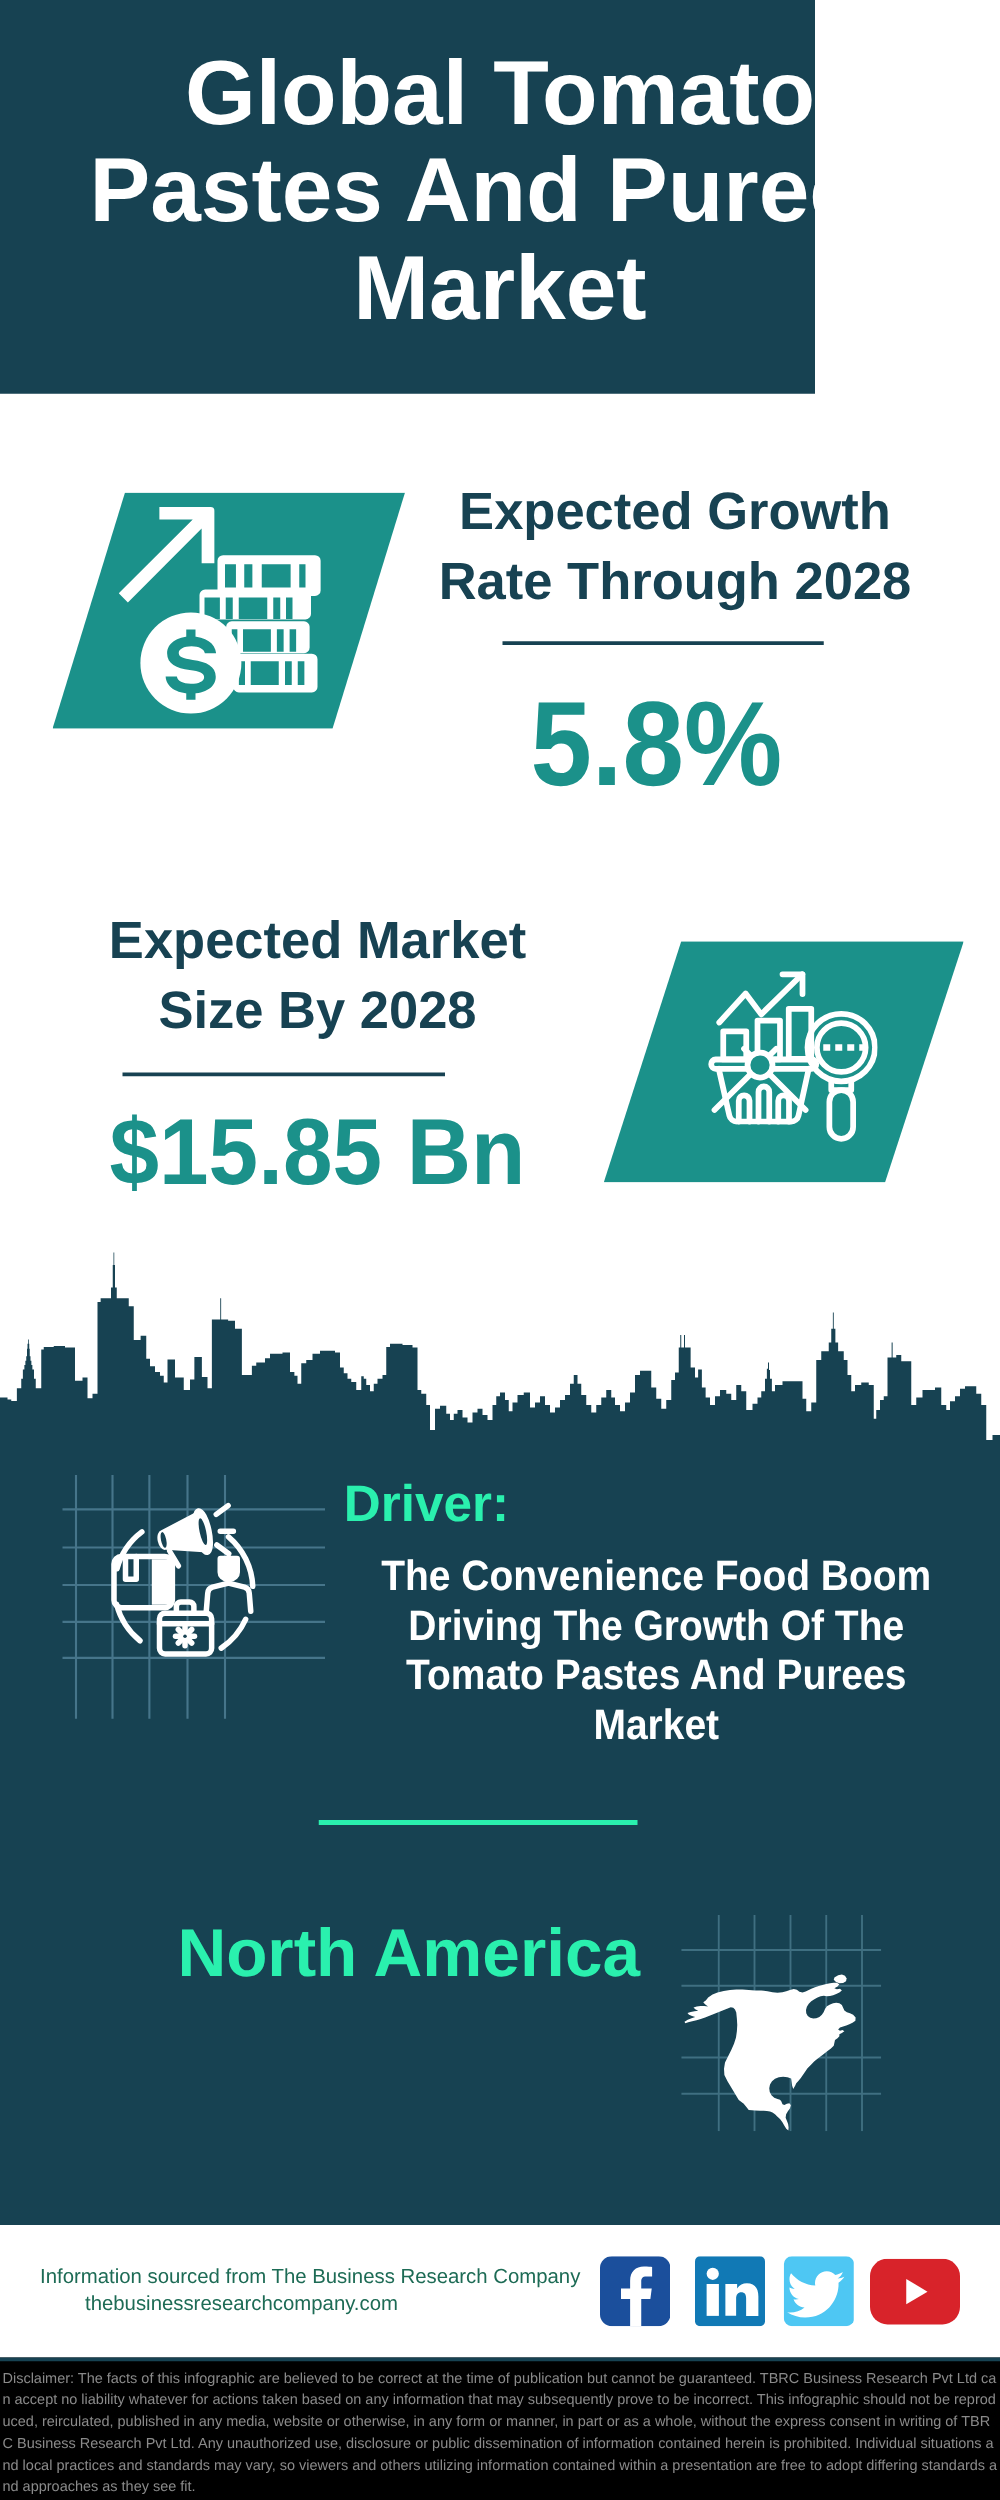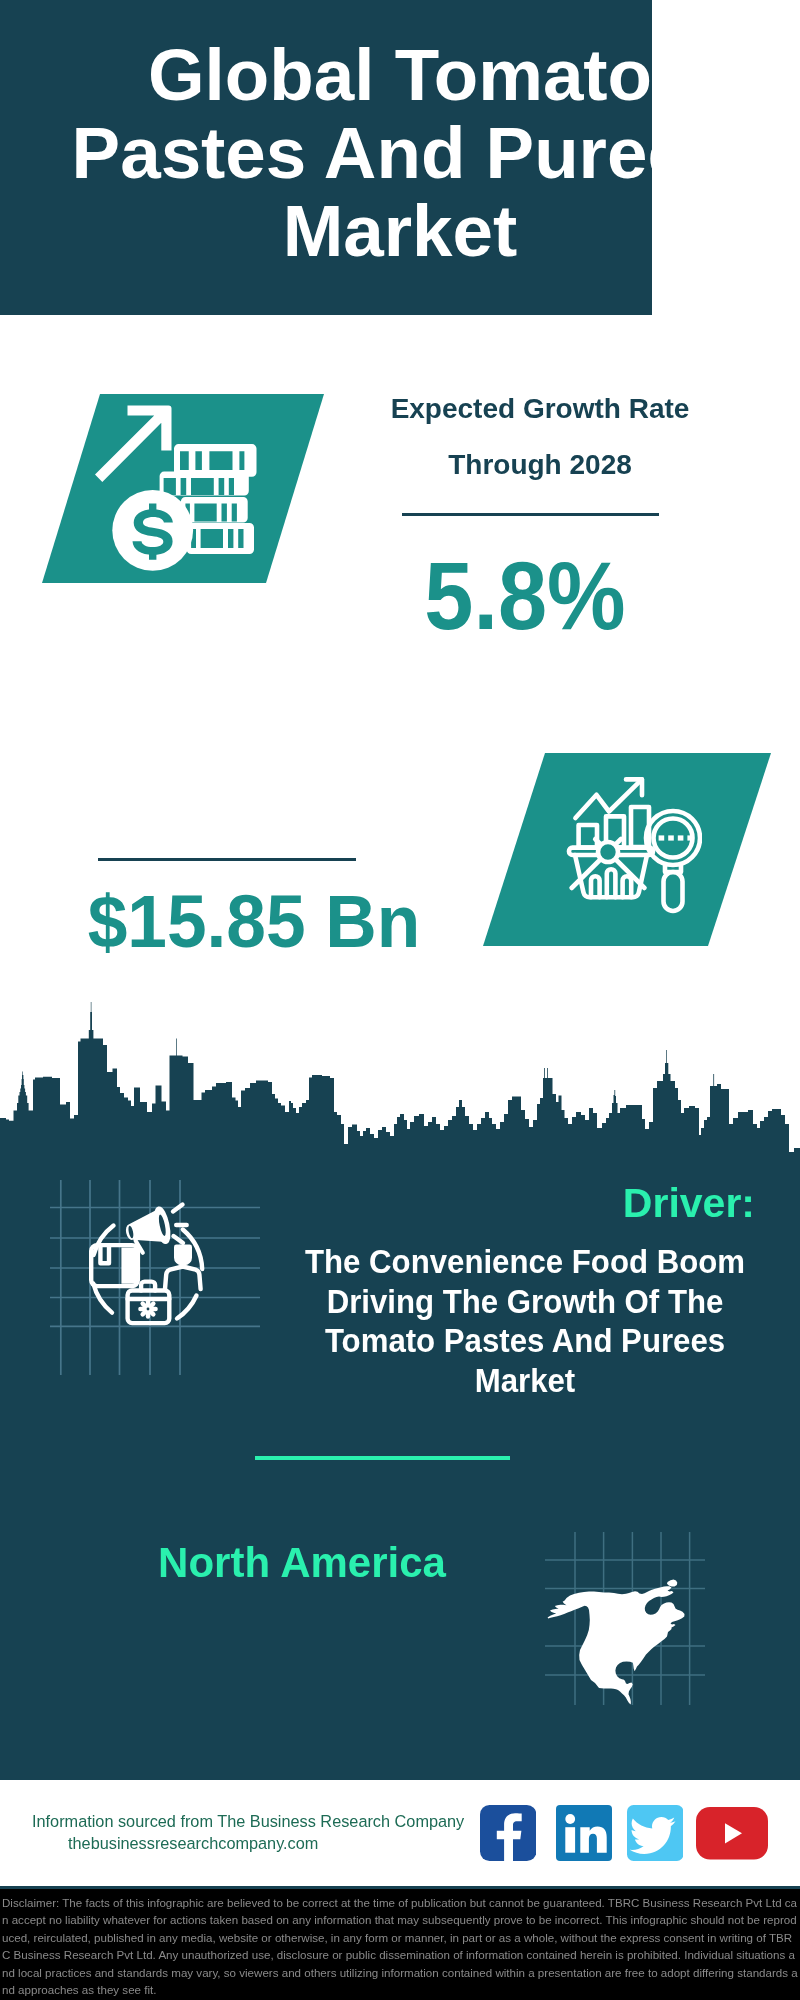--- a/index.html
+++ b/index.html
@@ -6,33 +6,33 @@
   body{width:800px;height:2000px;background:#fff;font-family:"Liberation Sans",sans-serif;overflow:hidden;}
   .page{position:relative;width:800px;height:2000px;background:#fff;}
 
   
   .header{position:absolute;left:0;top:0;width:652px;height:315px;background:#174252;}
   .header h1{position:absolute;left:60px;top:36px;width:680px;margin:0;color:#fff;
              font-size:72.8px;font-weight:bold;text-align:center;line-height:78px;}
 
   
   .para{position:absolute;background:#1b918a;}
-  .stat-title{position:absolute;color:#174252;font-size:28px;font-weight:bold;text-align:center;line-height:56px;}
+  .stat-title{position:absolute;color:#174252;font-size:42px;font-weight:bold;text-align:center;line-height:56px;}
   .rule{position:absolute;height:3px;background:#174252;}
   .stat-val{position:absolute;color:#1b918a;font-weight:bold;text-align:center;white-space:nowrap;}
 
   
   .lower{position:absolute;left:0;top:1152px;width:800px;height:643px;background:#174252;}
   .skyline{position:absolute;left:0;top:1000px;width:800px;height:160px;}
 
-  .driver-label{position:absolute;color:#2af0ae;font-size:41px;font-weight:bold;text-align:right;line-height:41px;}
+  .driver-label{position:absolute;color:#2af0ae;font-size:41px;font-weight:bold;text-align:left;line-height:41px;}
   .driver-text{position:absolute;color:#fff;font-size:34px;font-weight:bold;text-align:center;line-height:39.5px;transform:scaleX(0.917);transform-origin:center top;}
   .sep{position:absolute;height:4px;background:#2af0ae;}
 
-  .region-name{position:absolute;color:#2af0ae;font-size:42px;font-weight:bold;text-align:center;line-height:42px;}
+  .region-name{position:absolute;color:#2af0ae;font-size:54px;font-weight:bold;text-align:right;line-height:42px;}
   .region-text{position:absolute;color:#fff;font-size:45.5px;text-align:center;line-height:47.7px;}
 
   
   .footer{position:absolute;left:0;top:1780px;width:800px;height:108px;background:#fff;}
   .src{position:absolute;color:#1d6b55;font-size:16.3px;line-height:17px;white-space:nowrap;}
   .social{position:absolute;}
   .disc{position:absolute;left:0;top:1886px;width:800px;height:114px;background:#000000;}
   .disc-rule{position:absolute;left:0;top:0;width:800px;height:3.4px;background:#174252;}
   .disc-text{position:absolute;left:2px;top:9px;width:797px;color:#8a8a8a;font-size:11.58px;line-height:17.4px;text-align:left;word-break:break-all;}
 </style>
@@ -67,20 +67,21 @@
     </g>
     <g fill="#1b918a">
       <path d="M54.0 103.5 h7.4 v8.0 h-7.4 z M54.0 151.8 h7.4 v8.0 h-7.4 z"></path>
       <path d="M57.7 109.2 c-11.2 0 -19.0 5.5 -19.0 13.6 c0 8.2 7.5 12.0 18.0 13.3 c8.0 1.0 11.6 2.5 11.6 5.6 c0 3.2 -4.4 5.4 -10.6 5.4 c-6.4 0 -10.8 -2.3 -11.2 -5.8 h-9.0 c0.5 8.3 8.6 13.6 20.2 13.6 c11.6 0 19.9 -5.2 19.9 -13.5 c0 -8.4 -7.3 -12.1 -18.4 -13.5 c-8.2 -1.0 -11.2 -2.6 -11.2 -5.5 c0 -3.0 4.0 -5.3 10.2 -5.3 c6.0 0 10.1 2.2 10.7 5.5 h9.0 c-0.7 -8.0 -8.4 -13.4 -20.2 -13.4 z"></path>
     </g>
   </svg>
   <div class="stat-title" style="left:330px;top:381px;width:420px;">Expected Growth Rate Through 2028</div>
   <div class="rule" style="left:402px;top:513px;width:257px;"></div>
   <div class="stat-val" style="left:315px;top:548px;width:420px;font-size:96px;line-height:96px;transform:scaleX(0.92);transform-origin:center top;">5.8%</div>
 
+  <div class="stat-title" style="left:44px;top:724px;width:420px;">Expected Market Size By 2028</div>
   <div class="rule" style="left:98px;top:858px;width:258px;"></div>
   <div class="stat-val" style="left:44px;top:884px;width:420px;font-size:75px;line-height:75px;transform:scaleX(0.95);transform-origin:center top;">$15.85 Bn</div>
   <div class="para" style="left:483px;top:753px;width:288px;height:193px;clip-path:polygon(62px 0, 288px 0, 225px 193px, 0 193px);"></div>
   <svg style="position:absolute;left:564px;top:770px;" width="138" height="148" viewBox="-2 -2 138 148">
     <g fill="none" stroke="#fff" stroke-width="4.6" stroke-linecap="round" stroke-linejoin="round">
 
       <polyline points="9.4,46.0 30.5,22.8 43.0,39.5 75.8,7.4"></polyline>
       <polyline points="60.0,7.4 76.0,7.4 76.0,23.2"></polyline>
 
       <rect x="12.6" y="53.0" width="18.4" height="22.5"></rect>

